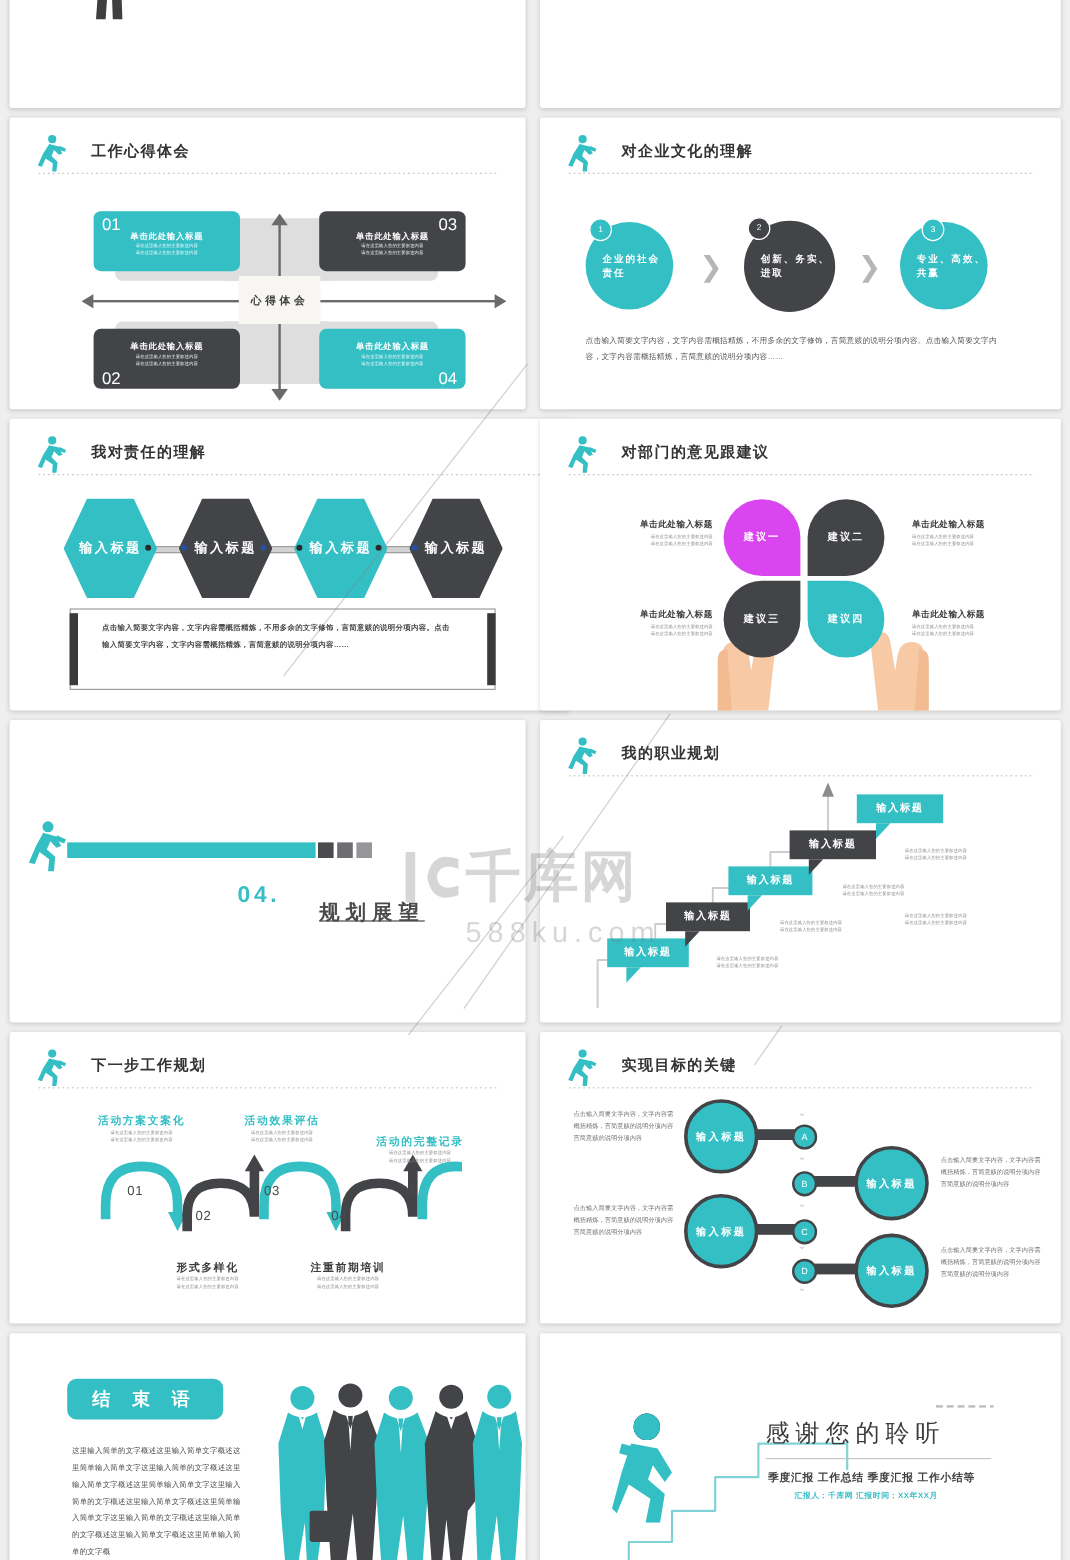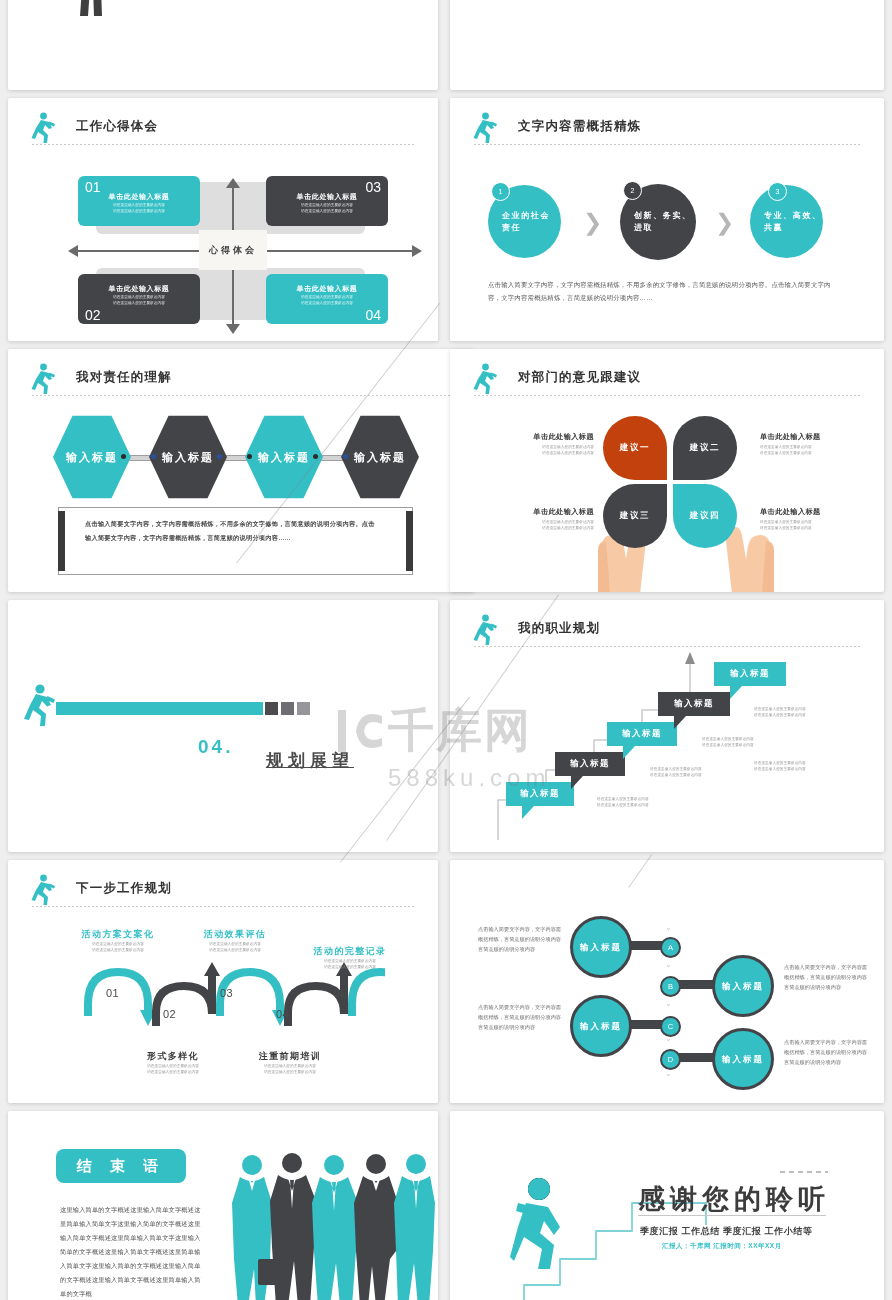--- a/index.html
+++ b/index.html
@@ -99,21 +99,21 @@
   .kstem{position:absolute;height:9px;background:#434448;}
   .ktxt{position:absolute;width:88px;font-size:5.2px;line-height:1.95;color:#6f6f6f;}
   .kchev{position:absolute;color:#c6c6c6;font-size:8px;line-height:1;}
   
   #s9{left:8px;top:1111px;width:430px;height:200px;}
   .endchip{position:absolute;background:#34bfc5;border-radius:8px;display:flex;align-items:center;
            justify-content:center;font-size:15px;font-weight:bold;color:#fff;letter-spacing:7px;}
   .endpara{position:absolute;font-size:6.2px;line-height:2.25;color:#4a4a4a;letter-spacing:.2px;}
   
   #s10{left:450px;top:1111px;width:434px;height:200px;}
-  .thanks{position:absolute;font-size:27px;font-weight:bold;color:#3c3c3c;letter-spacing:5px;}
+  .thanks{position:absolute;font-size:20px;font-weight:normal;color:#3c3c3c;letter-spacing:5px;}
   .thline{position:absolute;height:1px;background:#c7c7c7;}
   .thdash{position:absolute;height:2px;background-image:linear-gradient(to right,#bdbdbd 60%,transparent 60%);
           background-size:9px 2px;}
   .thsub{position:absolute;font-size:9px;font-weight:bold;color:#3f3f3f;letter-spacing:.6px;}
   .thmeta{position:absolute;font-size:6.5px;font-weight:bold;color:#34bfc5;letter-spacing:.5px;}
   
   .wm{position:absolute;pointer-events:none;user-select:none;}
   .wm .wtxt{font-size:46px;font-weight:bold;color:rgba(120,120,120,.30);letter-spacing:2px;white-space:nowrap;}
   .wm .wsub{font-size:24px;color:rgba(120,120,120,.30);letter-spacing:5px;white-space:nowrap;margin-top:2px;}
   .wline{position:absolute;background:rgba(130,130,130,.38);transform-origin:0 0;height:1px;}
@@ -201,21 +201,21 @@
   <div class="centerchip" style="left:191px;top:132px;width:68px;height:40px;">心得体会</div>
 </div>
 
 <div class="slide" id="s2">
   <div class="shead">
     <svg class="runner" viewBox="0 0 26 32">
       <circle cx="13.5" cy="4" r="3.4" fill="#34bfc5"></circle>
       <path d="M11 8 L19 10 L22 16 L19 17 L15 13 L13 18 L18 23 L17 31 L13.5 31 L14 24 L8 20 L5 27 L1.5 26 L6 16 Z" fill="#34bfc5"></path>
       <path d="M19.5 9.5 L25 12 L24 14.5 L18.5 12.5 Z" fill="#34bfc5"></path>
     </svg>
-    <div class="stitle">文字内容需概括精炼</div>
+    <div class="stitle">对企业文化的理解</div>
     <div class="rule"></div>
   </div>
 
   <div class="circ teal" style="left:38px;top:87px;width:73px;height:73px;">
     <div class="ct" style="white-space:pre-line;">企业的社会
 责任</div>
   </div>
   <div class="badge" style="left:41px;top:84px;background:#34bfc5;">1</div>
 
   <div class="circ dark" style="left:170px;top:86px;width:76px;height:76px;">
@@ -290,21 +290,21 @@
 
   <svg style="position:absolute;left:130px;top:150px;" width="80" height="95">
     <path d="M22 95 L22 48 Q22 36 32 36 Q42 36 44 47 L46 60 L50 36 Q52 26 60 28 Q68 30 66 42 L60 95 Z" fill="#f7c9a4"></path>
     <path d="M18 95 L18 52 Q18 42 26 42 L30 95 Z" fill="#f2bb92"></path>
   </svg>
   <svg style="position:absolute;left:262px;top:150px;" width="80" height="95">
     <path d="M58 95 L58 48 Q58 36 48 36 Q38 36 36 47 L34 60 L30 36 Q28 26 20 28 Q12 30 14 42 L20 95 Z" fill="#f7c9a4"></path>
     <path d="M62 95 L62 52 Q62 42 54 42 L50 95 Z" fill="#f2bb92"></path>
   </svg>
 
-  <div class="petal" style="left:153px;top:67px;background:#c2410c;border-radius:50% 50% 0 50%;">
+  <div class="petal" style="left:153px;top:67px;background:#d946ef;border-radius:50% 50% 0 50%;">
     <span>建议一</span>
   </div>
   <div class="petal" style="left:223px;top:67px;background:#434448;border-radius:50% 50% 50% 0;">
     <span>建议二</span>
   </div>
   <div class="petal" style="left:153px;top:135px;background:#434448;border-radius:50% 0 50% 50%;">
     <span>建议三</span>
   </div>
   <div class="petal" style="left:223px;top:135px;background:#34bfc5;border-radius:0 50% 50% 50%;">
     <span>建议四</span>
@@ -452,20 +452,29 @@
     <div class="mini">请在这里输入您的主要叙述内容</div>
   </div>
   <div class="stepttl" style="left:230px;top:190px;font-family:Liberation Serif, serif;">
     <div class="t1" style="color:#3b3b3b;">注重前期培训</div>
     <div class="mini">请在这里输入您的主要叙述内容</div>
     <div class="mini">请在这里输入您的主要叙述内容</div>
   </div>
 </div>
 
 <div class="slide" id="s8">
+  <div class="shead">
+    <svg class="runner" viewBox="0 0 26 32">
+      <circle cx="13.5" cy="4" r="3.4" fill="#34bfc5"></circle>
+      <path d="M11 8 L19 10 L22 16 L19 17 L15 13 L13 18 L18 23 L17 31 L13.5 31 L14 24 L8 20 L5 27 L1.5 26 L6 16 Z" fill="#34bfc5"></path>
+      <path d="M19.5 9.5 L25 12 L24 14.5 L18.5 12.5 Z" fill="#34bfc5"></path>
+    </svg>
+    <div class="stitle">实现目标的关键</div>
+    <div class="rule"></div>
+  </div>
 
   <div class="kstem" style="left:160px;top:81px;width:62px;"></div>
   <div class="kstem" style="left:216px;top:120px;width:62px;"></div>
   <div class="kstem" style="left:160px;top:160px;width:62px;"></div>
   <div class="kstem" style="left:216px;top:193px;width:62px;"></div>
 
   <div class="kcirc" style="left:120px;top:56px;width:56px;height:56px;">
     <span style="white-space:pre-line;">输入标题</span>
   </div>
   <div class="kcirc" style="left:262px;top:95px;width:56px;height:56px;">

